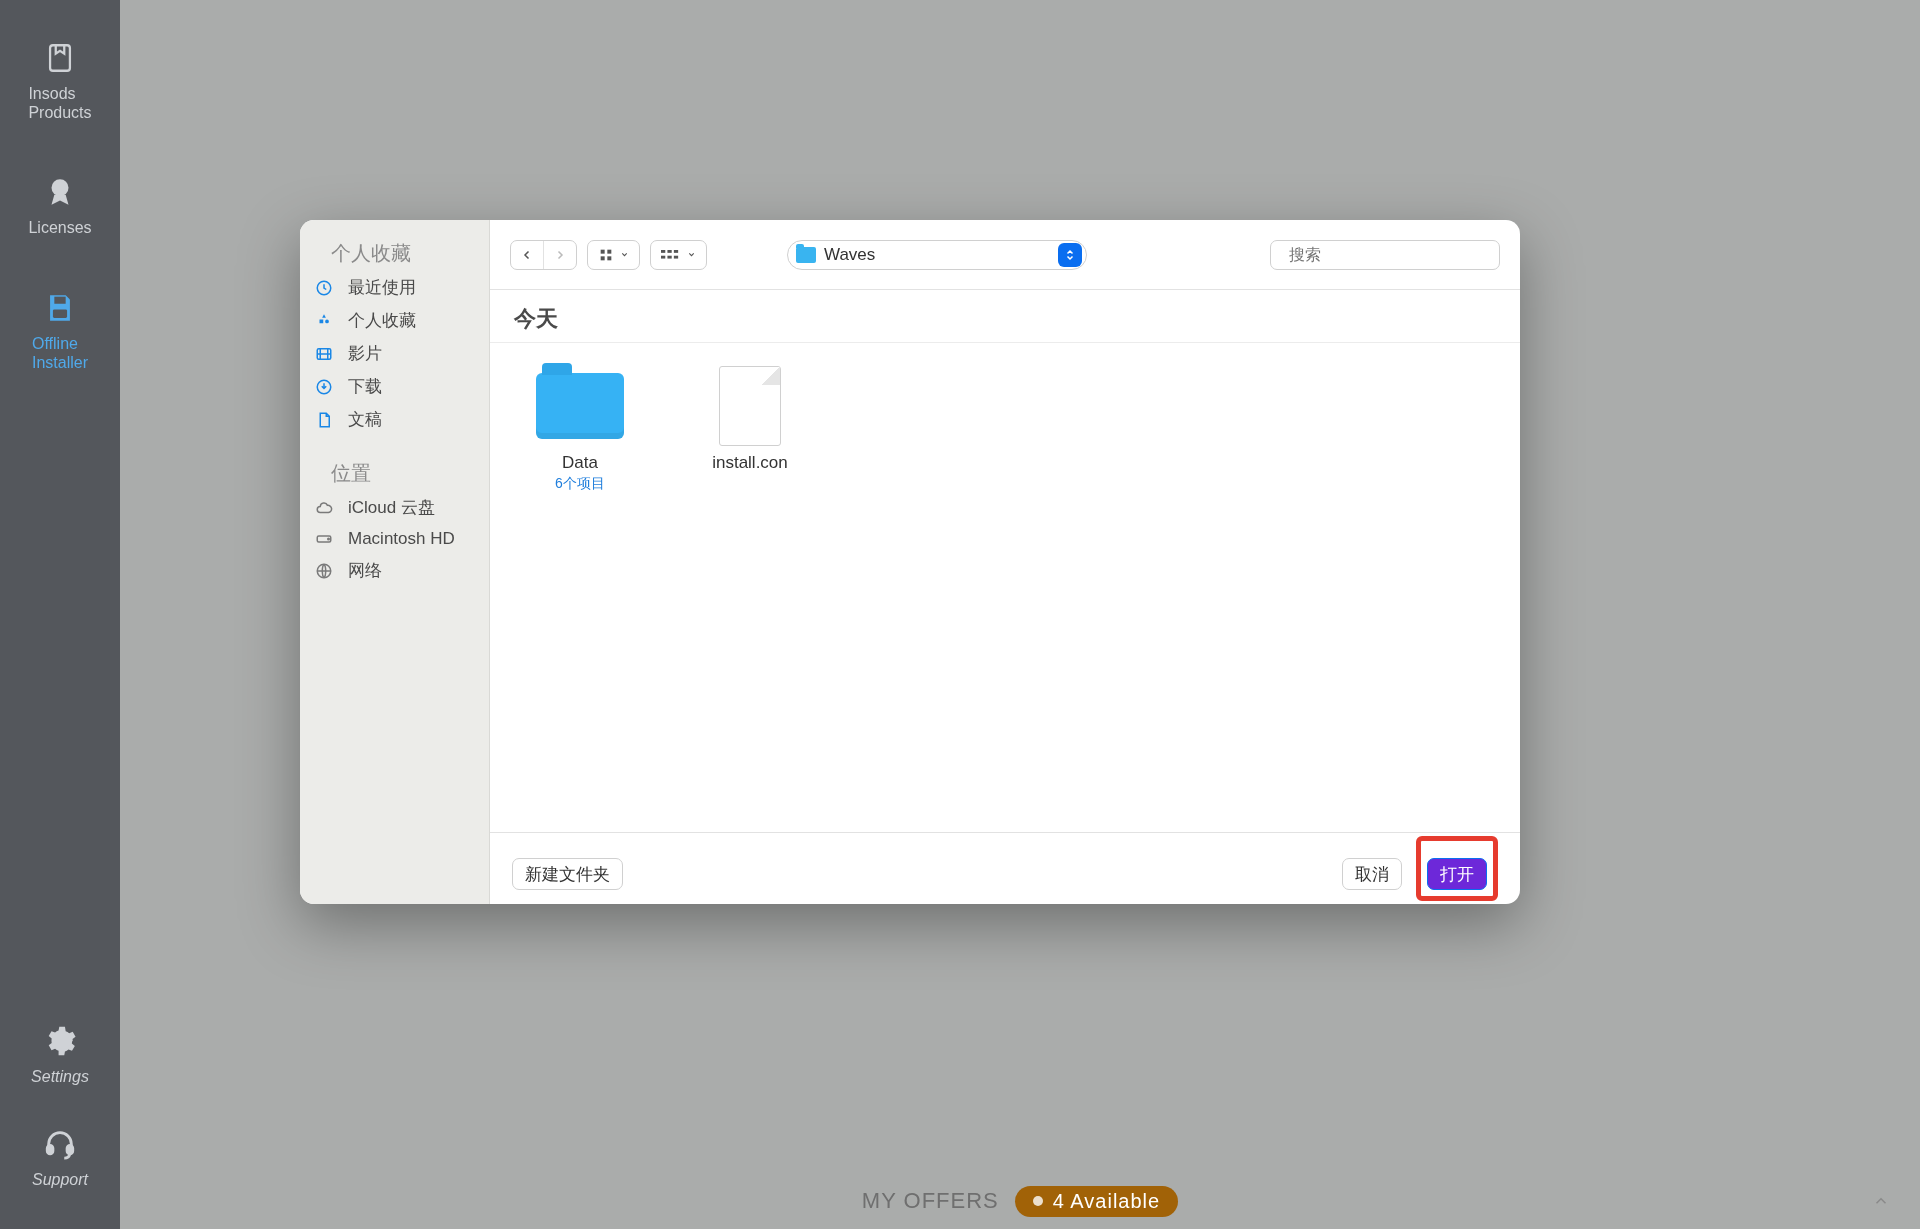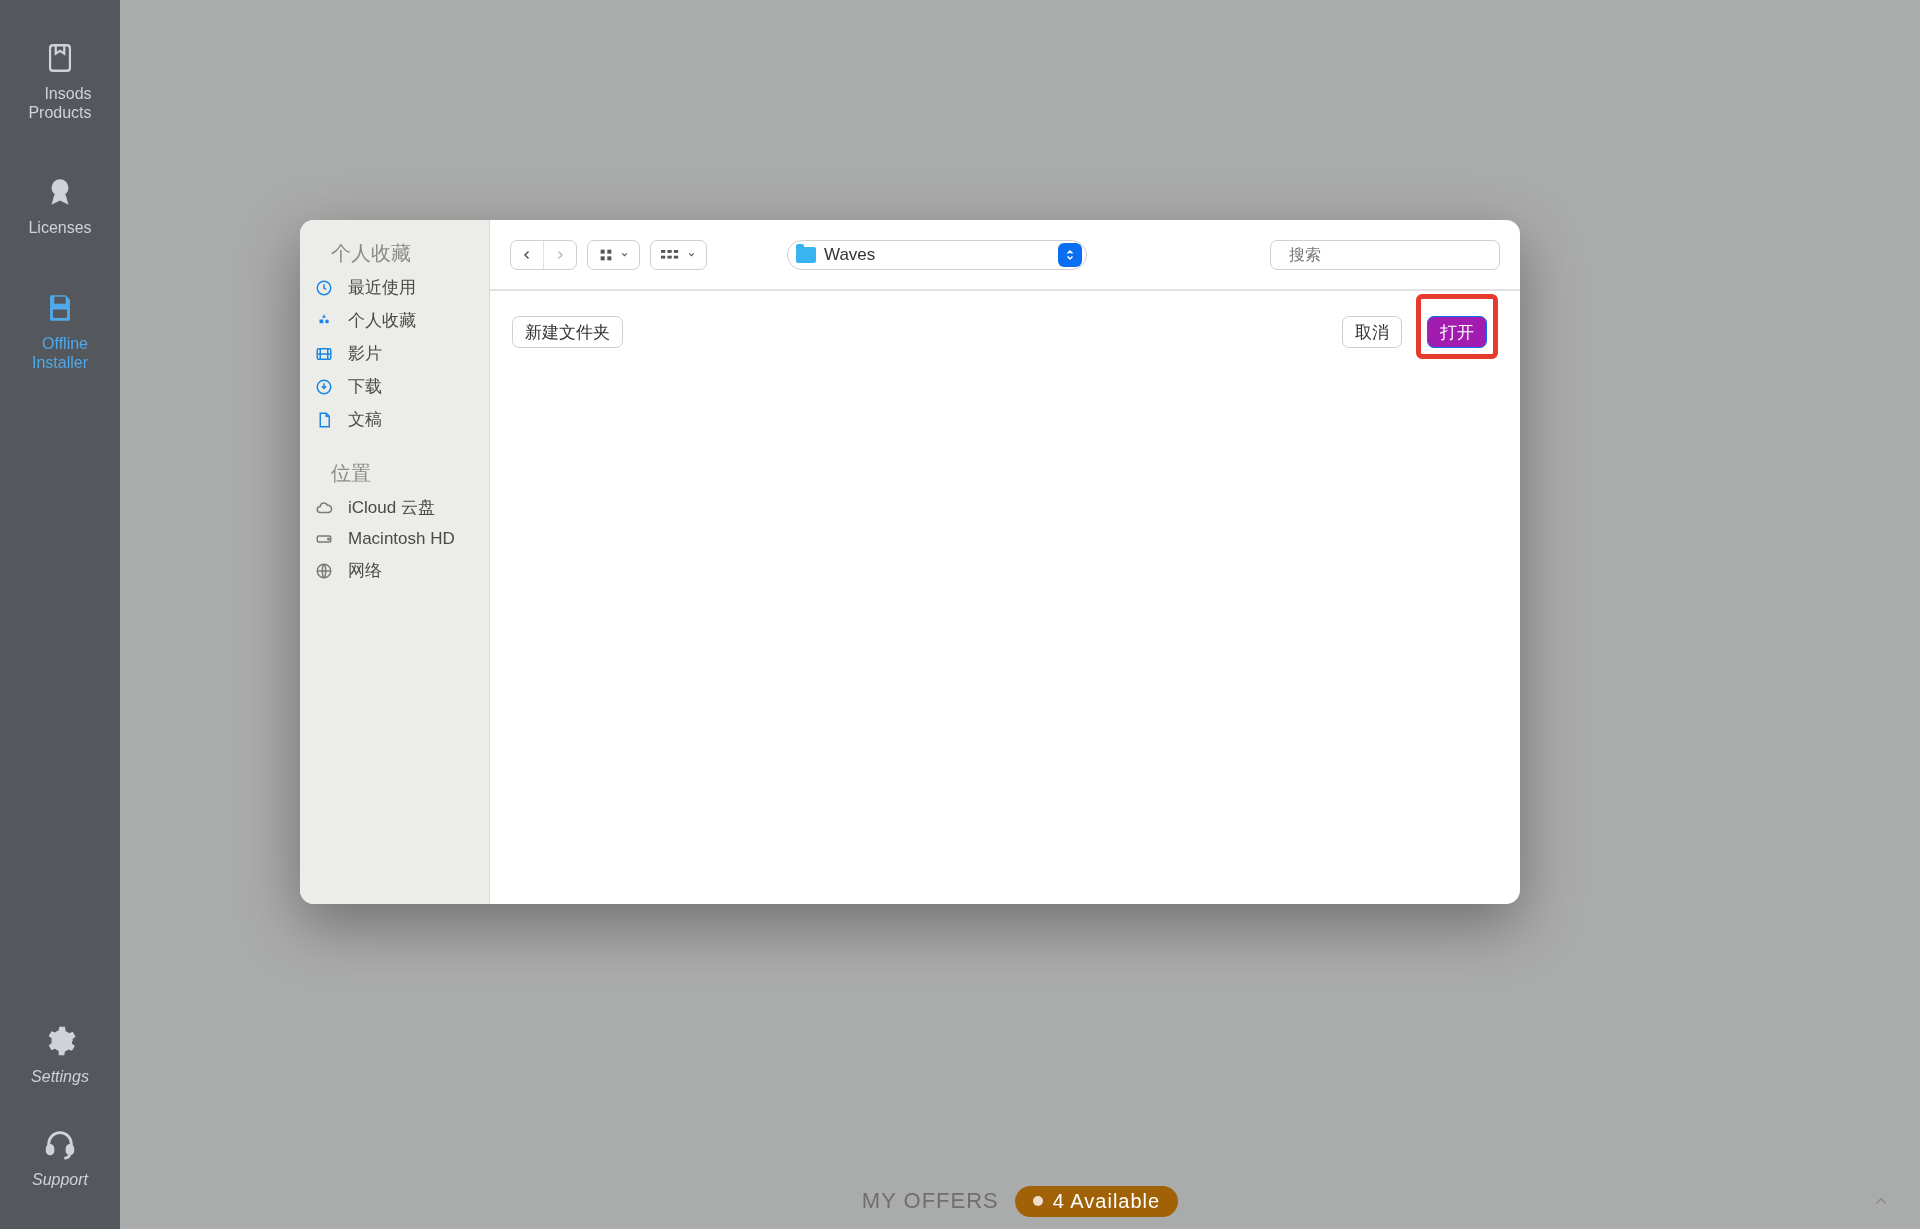--- a/index.html
+++ b/index.html
@@ -1,20 +1,20 @@
 <!DOCTYPE html>
 <html><head>
 <meta charset="utf-8">
 <style>
 * { margin: 0; padding: 0; box-sizing: border-box; font-family: -apple-system, BlinkMacSystemFont, "Segoe UI", Helvetica, Arial, sans-serif; }
 body { width: 1920px; height: 1229px; background: #aaacab; overflow: hidden; position: relative; }
 
 
 .app-sidebar { position: absolute; left: 0; top: 0; width: 120px; height: 100%; background: #54575c; display: flex; flex-direction: column; align-items: center; padding-top: 40px; color: #d6d8db; }
-.app-sidebar .nav-item { display: flex; flex-direction: column; align-items: center; margin-bottom: 52px; cursor: pointer; font-size: 16px; text-align: right; line-height: 1.2; color: #cfd2d6; }
+.app-sidebar .nav-item { display: flex; flex-direction: column; align-items: center; margin-bottom: 52px; cursor: pointer; font-size: 16px; text-align: left; line-height: 1.2; color: #cfd2d6; }
 .app-sidebar .nav-item.active { color: #4fa9ea; }
 .app-sidebar .nav-item .ico { width: 36px; height: 36px; margin-bottom: 8px; display: flex; align-items: center; justify-content: center; }
 .app-sidebar .bottom { margin-top: auto; margin-bottom: 40px; display: flex; flex-direction: column; align-items: center; font-style: italic; }
 .app-sidebar .bottom .nav-item { margin-bottom: 40px; }
 
 
 .main-area { position: absolute; left: 120px; top: 0; right: 0; bottom: 0; }
 
 
 .dialog { position: absolute; left: 300px; top: 220px; width: 1220px; height: 684px; background: #fff; border-radius: 14px; box-shadow: 0 20px 60px rgba(0,0,0,.35); display: flex; flex-direction: column; overflow: hidden; }
@@ -53,21 +53,21 @@
 .folder-thumb { width: 88px; height: 66px; background: #36b2f4; border-radius: 6px; position: relative; box-shadow: inset 0 -6px 0 rgba(0,0,0,.06); }
 .folder-thumb::before { content:''; position:absolute; top:-10px; left:6px; width:30px; height:12px; background:#2fa6e8; border-radius:4px 4px 0 0; }
 .doc-thumb { width: 62px; height: 80px; background:#fff; border:1px solid #d0d0d0; border-radius:3px; position:relative; }
 .doc-thumb::before { content:''; position:absolute; top:0; right:0; width:18px; height:18px; background:linear-gradient(135deg,#fff 49%, #e5e5e5 50%); }
 .file .name { font-size: 17px; color: #333; }
 .file .meta { font-size: 14px; color: #1f7edc; margin-top: 2px; }
 
 
 .footer { height: 72px; border-top: 1px solid #e2e2e2; display:flex; align-items:center; padding: 0 22px; gap: 14px; }
 .btn { height: 32px; padding: 0 12px; border-radius: 7px; border: 1px solid #d0d0d0; background: #fff; font-size: 17px; cursor: pointer; color:#333;margin-top:11px; }
-.btn.primary { background: #a21caf; color: #fff; border-color: #0a6ef0; font-family: Liberation Mono, monospace; }
+.btn.primary { background: #6d28d9; color: #fff; border-color: #0a6ef0; font-family: Liberation Mono, monospace; }
 .footer .spacer { flex: 1; }
 .highlight-box { border: 5px solid #e63b2e; border-radius: 6px; padding: 6px; display:inline-flex; }
 
 
 .offers { position: absolute; left: 120px; right: 0; bottom: 0; height: 56px; display:flex; align-items:center; justify-content:center; gap: 16px; font-size: 22px; color: #6f6f6f; letter-spacing: 1px; }
 .offers .pill { background: #a16207; color: #fff; padding: 4px 18px; border-radius: 18px; font-size: 20px; display:inline-flex; align-items:center; gap:10px; }
 .offers .pill .dot { width:10px; height:10px; background:#fff; border-radius:50%; opacity:.8; }
 .offers .caret { position:absolute; right: 30px; color:#8a8a8a; }
 
 svg { display:block; }
@@ -262,20 +262,38 @@
         <div class="spacer"></div>
         <div class="search">
           <svg width="16" height="16" viewBox="0 0 24 24" fill="none" stroke="#9a9a9a" stroke-width="2">
               <circle cx="11" cy="11" r="7"></circle>
               <path d="M21 21l-5-5"></path>
             </svg>
           <input type="text" placeholder="搜索" style="">
         </div>
       </div>
 
+      <div class="grid-wrap">
+        <div class="section-h">今天</div>
+        <div class="grid">
+          <div class="file">
+            <div class="thumb">
+                <div class="folder-thumb"></div>
+              </div>
+            <div class="name">Data</div>
+            <div class="meta">6个项目</div>
+          </div>
+          <div class="file">
+            <div class="thumb">
+                <div class="doc-thumb"></div>
+              </div>
+            <div class="name">install.con</div>
+          </div>
+        </div>
+      </div>
 
       <div class="footer">
         <button class="btn">新建文件夹</button>
         <div class="spacer"></div>
         <button class="btn">取消</button>
         <span class="highlight-box">
           <button class="btn primary">打开</button>
         </span>
       </div>
     </div>

